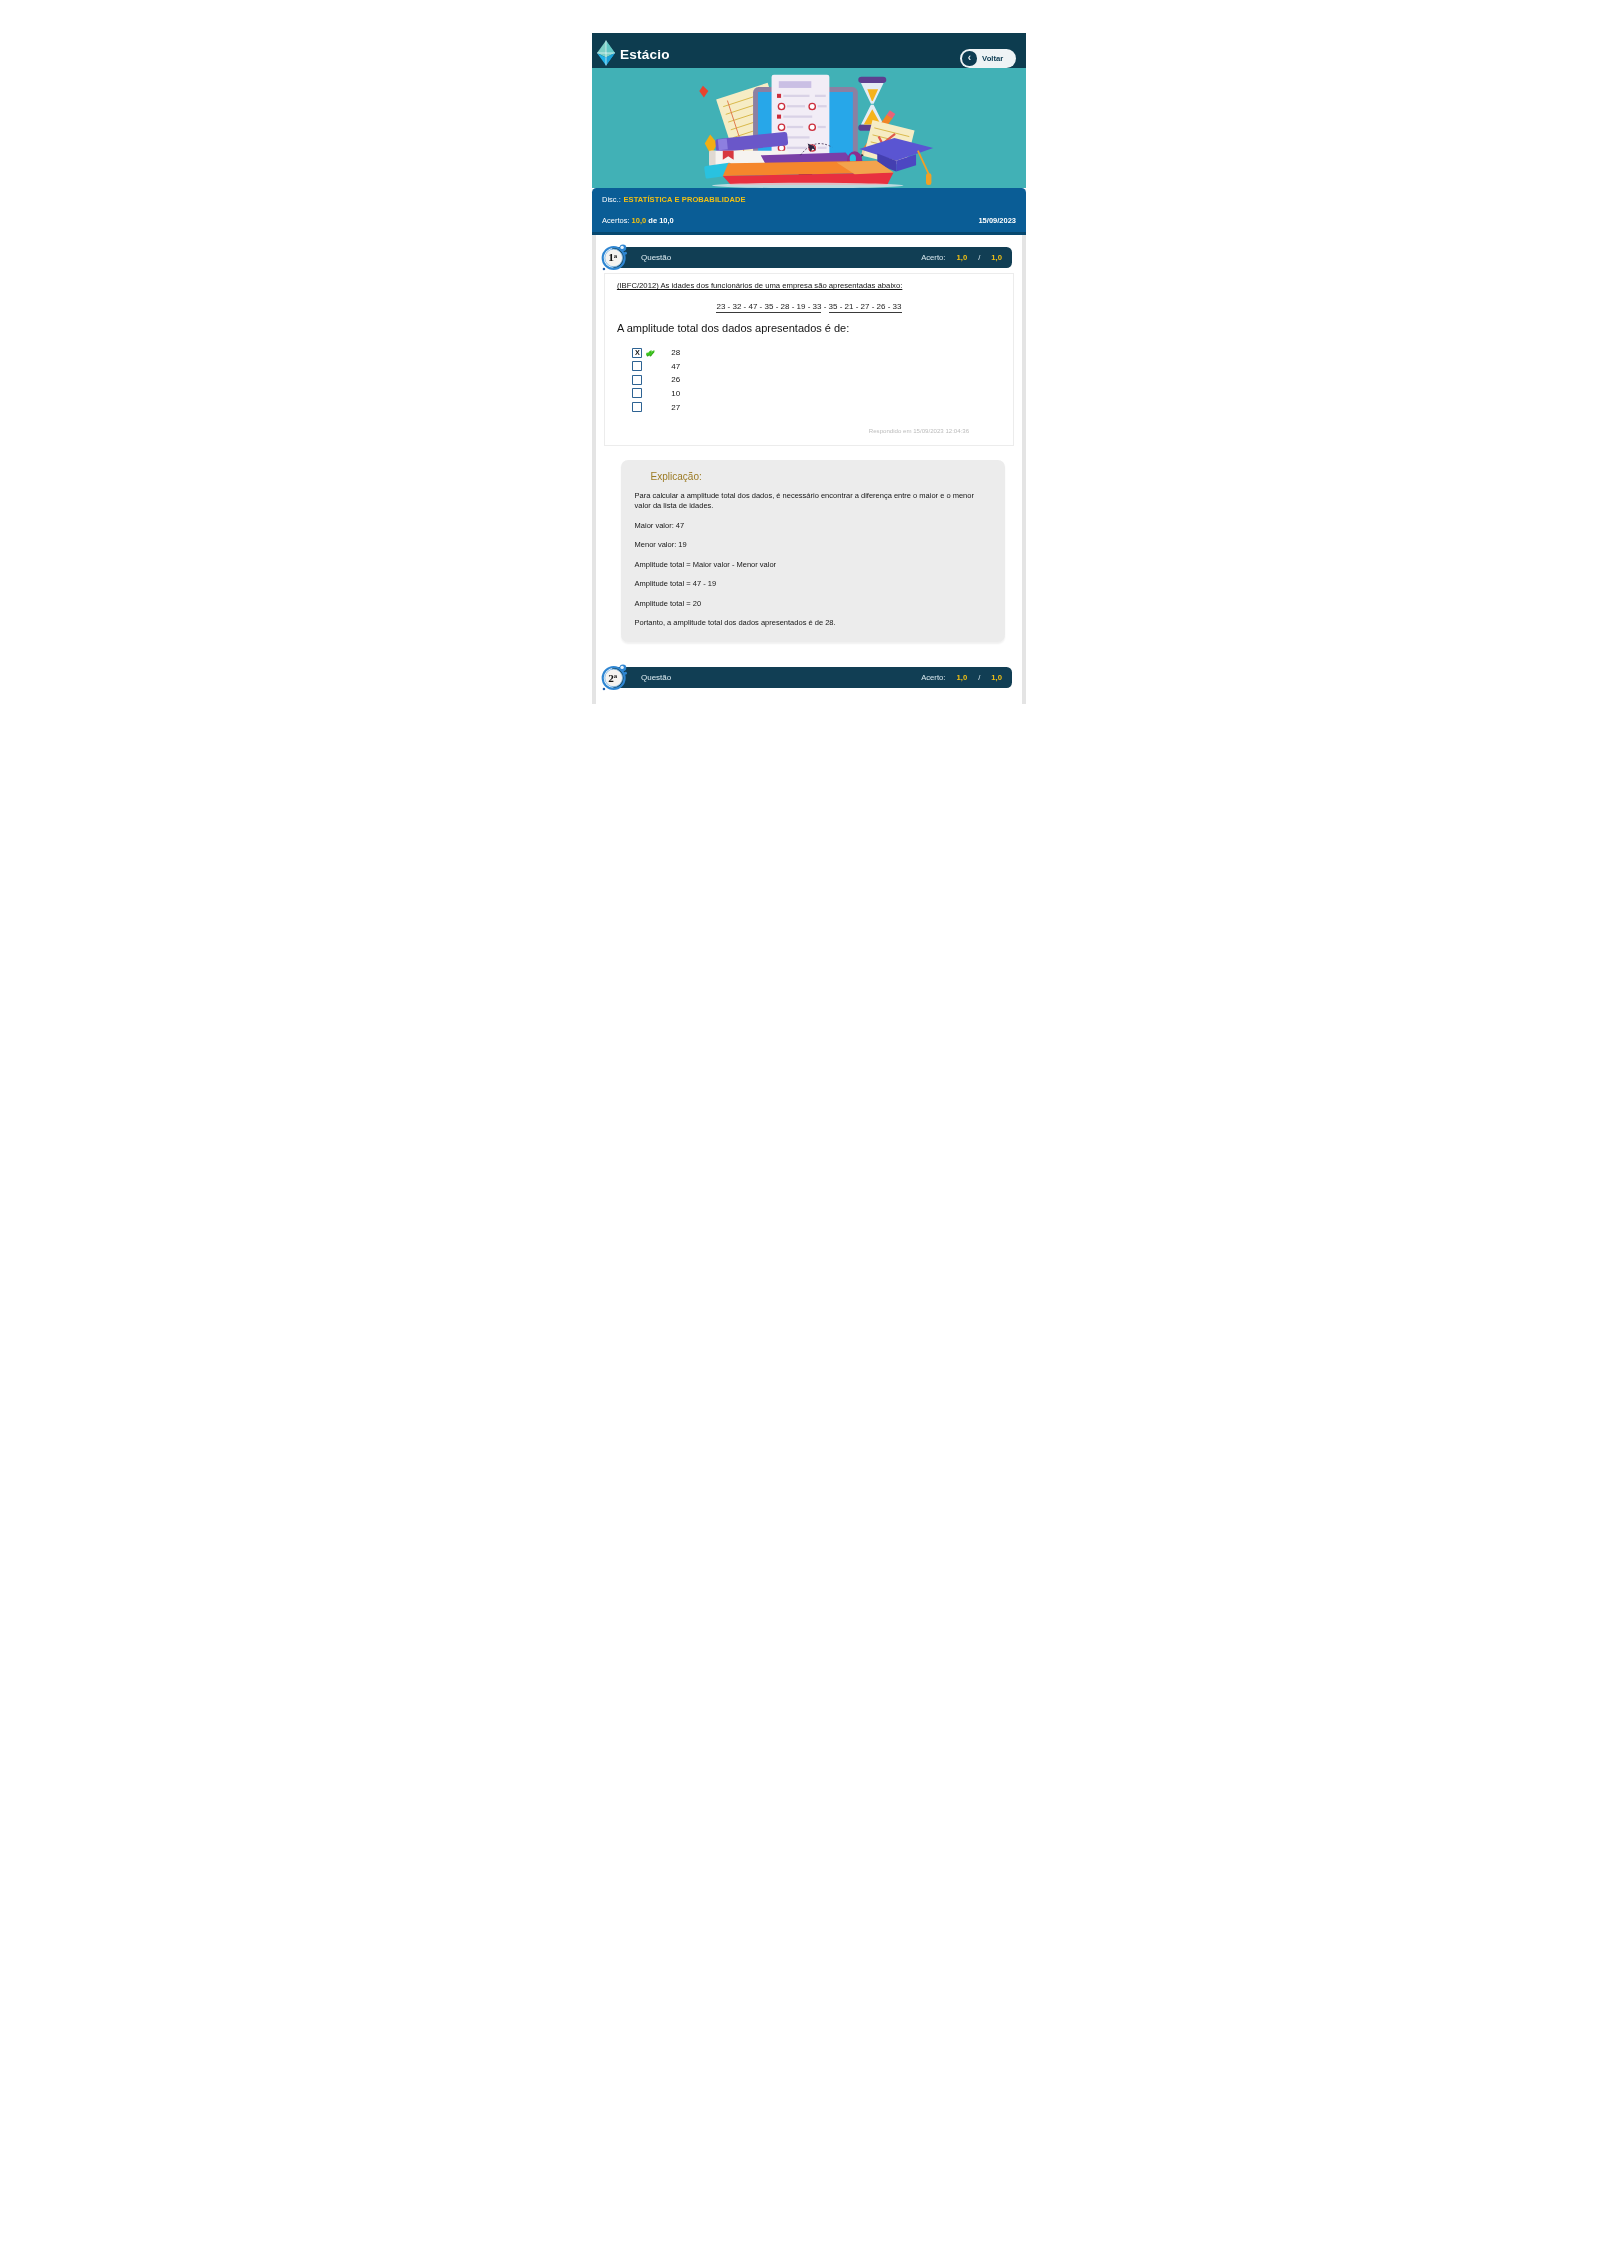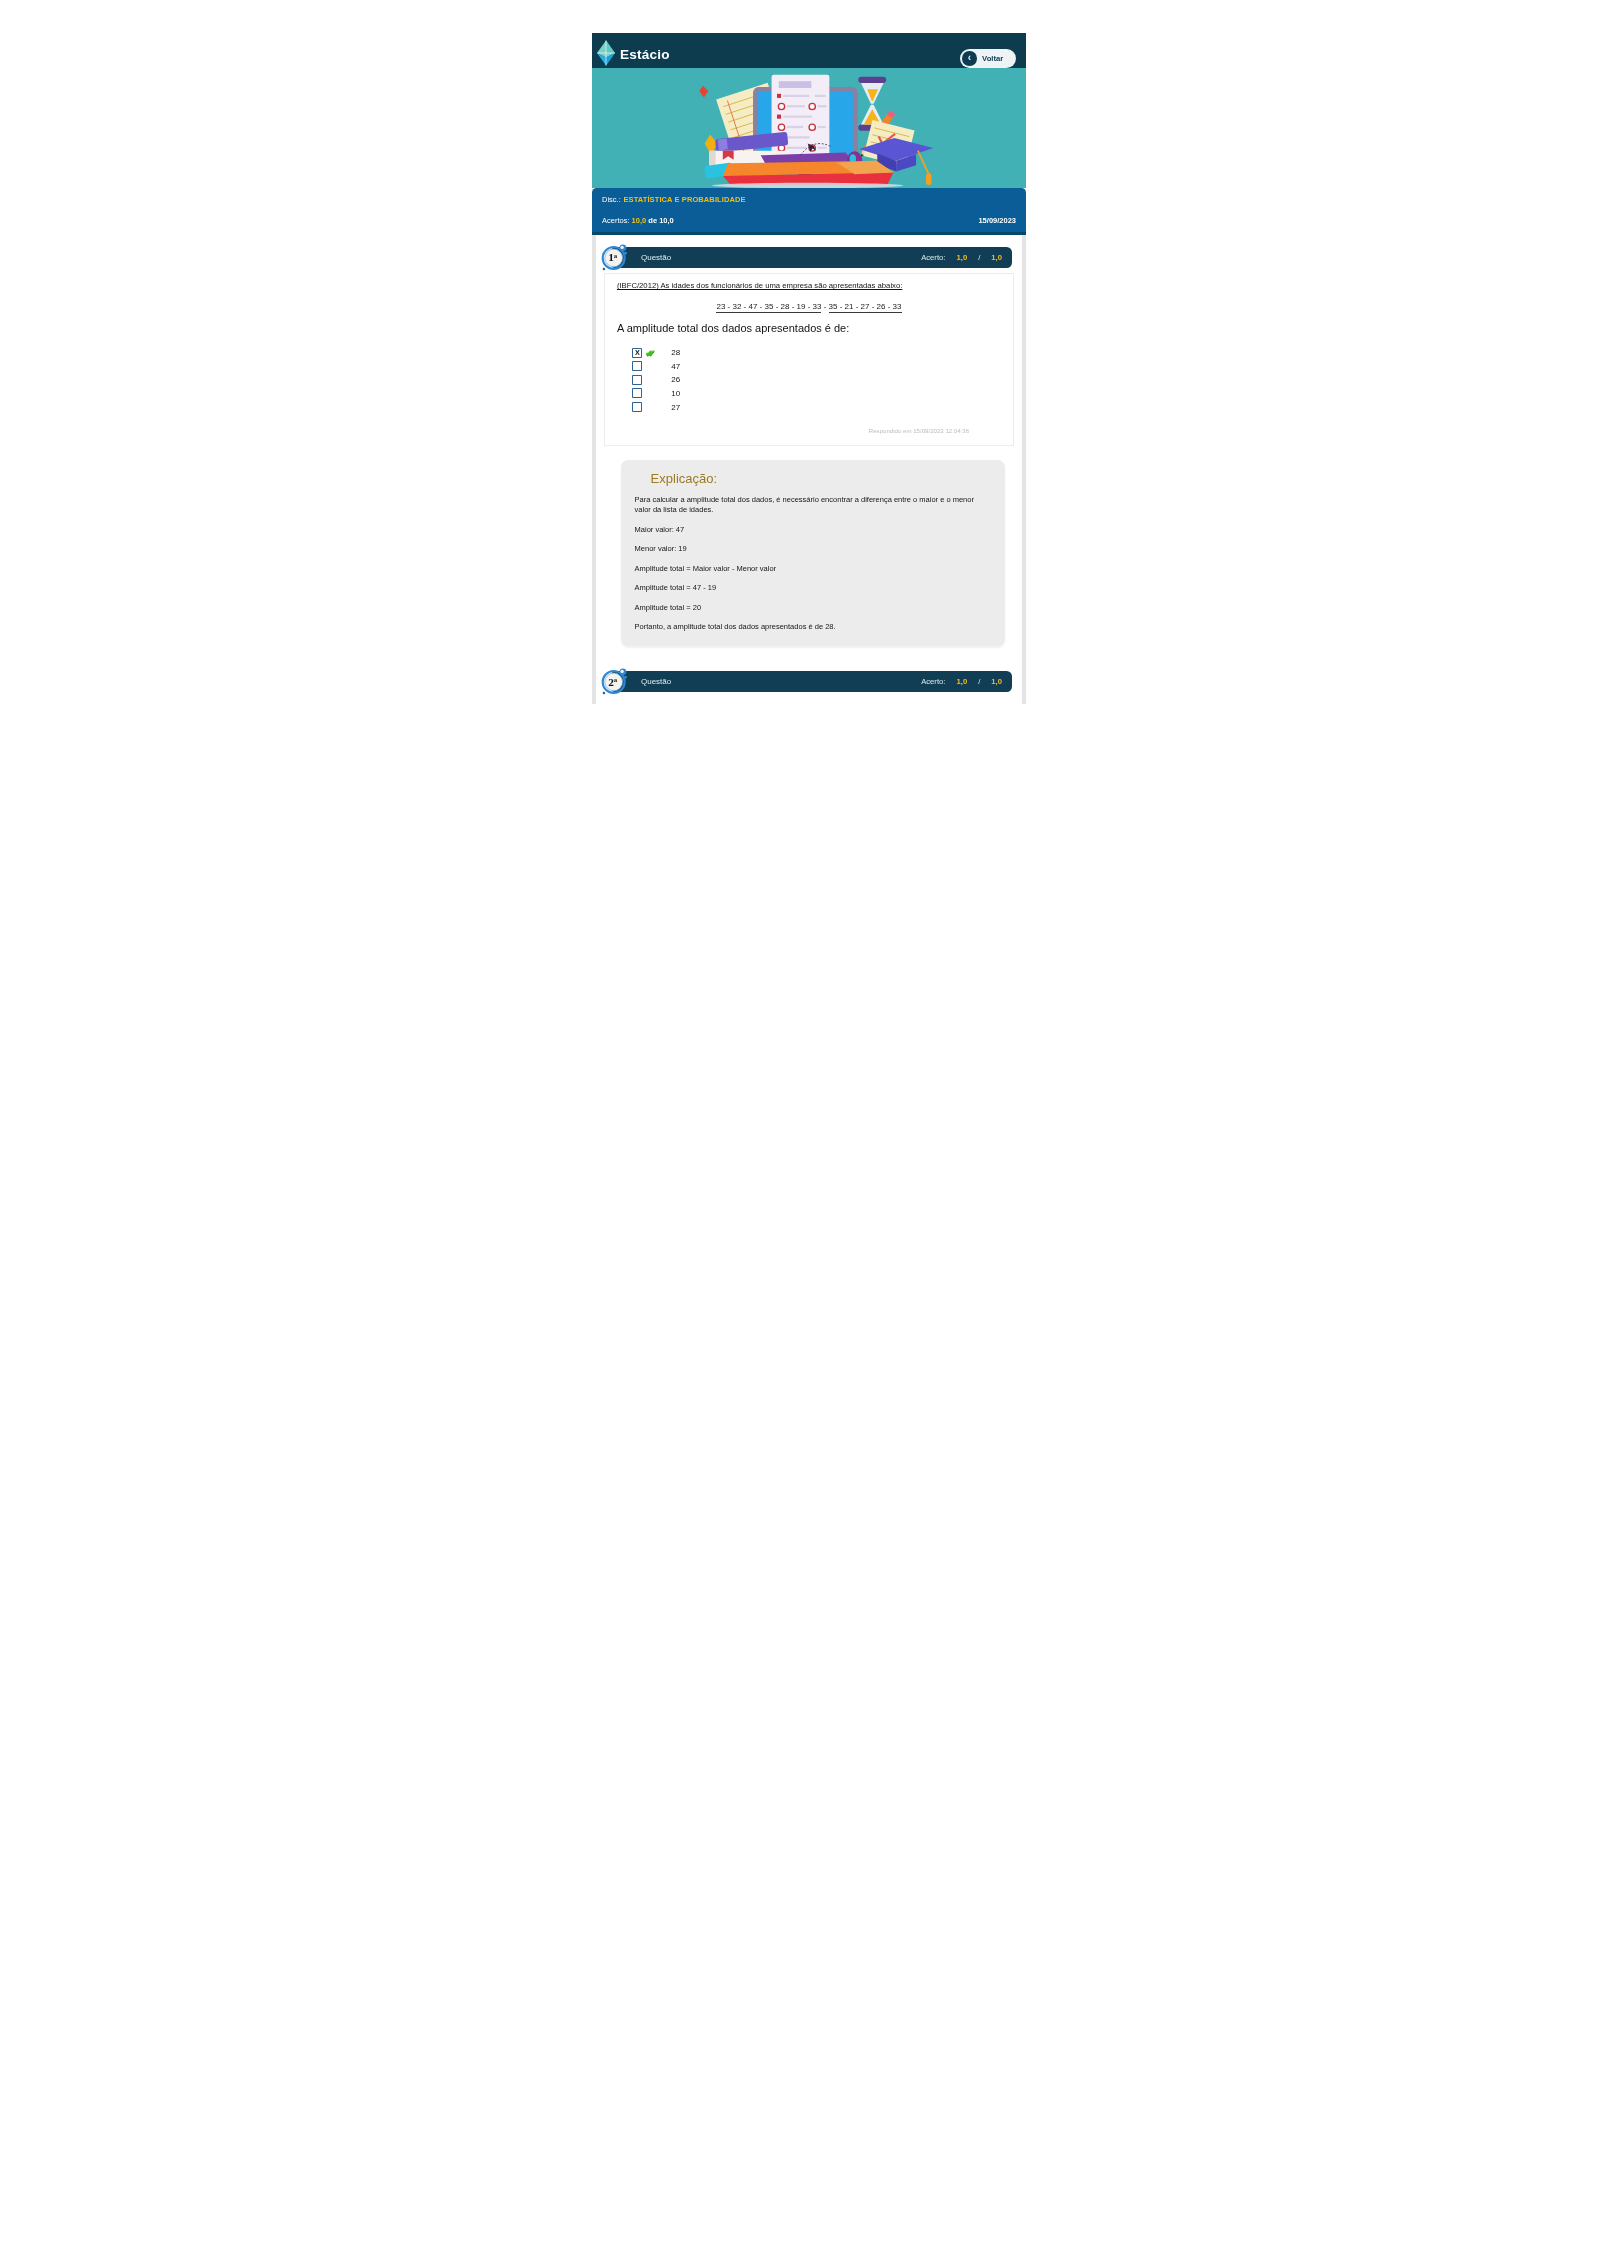--- a/index.html
+++ b/index.html
@@ -48,21 +48,21 @@
   .checkbox { width:10px; height:10px; border:1.4px solid #2e6393; border-radius:0.9px; background:#fff; display:flex; align-items:center; justify-content:center; font-size:7.2px; font-weight:900; color:#141414; line-height:1; cursor:pointer; }
   .opt-gap { width:29px; display:flex; align-items:center; padding-left:3.2px; }
   .dbl-check { color:#3ec61e; font-size:8.6px; font-weight:bold; display:flex; }
   .dbl-check i { font-style:normal; text-shadow:0 0.5px 0 #2a9a12; }
   .dbl-check i + i { margin-left:-4.5px; }
   .opt-label { font-size:8px; color:#141414; }
 
   .answered { text-align:right; color:#bcbcbc; font-size:6.1px; margin:12.7px 32px 6.3px 0; }
 
   .expl-card { margin:13.6px 17px 0 25px; background:#ececec; border-radius:7.2px; padding:11px 13.6px 13.6px; box-shadow:0 1.4px 1.8px rgba(0,0,0,.06); }
-  .expl-title { color:#9c7b24; font-size:13px;padding-left:16px; }
+  .expl-title { color:#9c7b24; font-size:10px;padding-left:16px; }
   .expl-card p { font-size:7.5px; color:#161616; margin-top:9px; line-height:1.4; max-width:389px; }
 
   .q2 { margin-top:25px; }
 </style>
 </head>
 <body>
 
 <div class="canvas">
   <div class="app">
 

